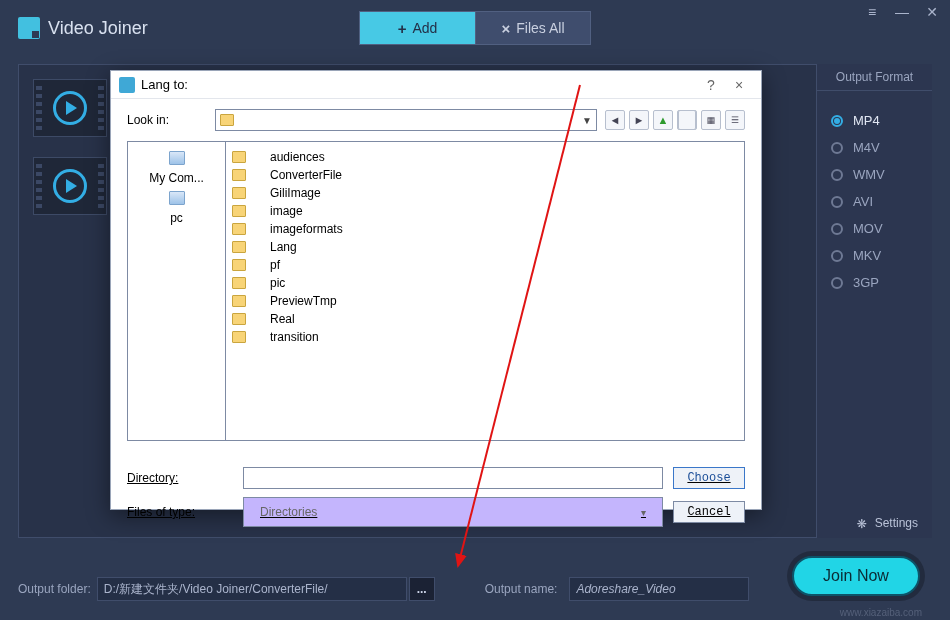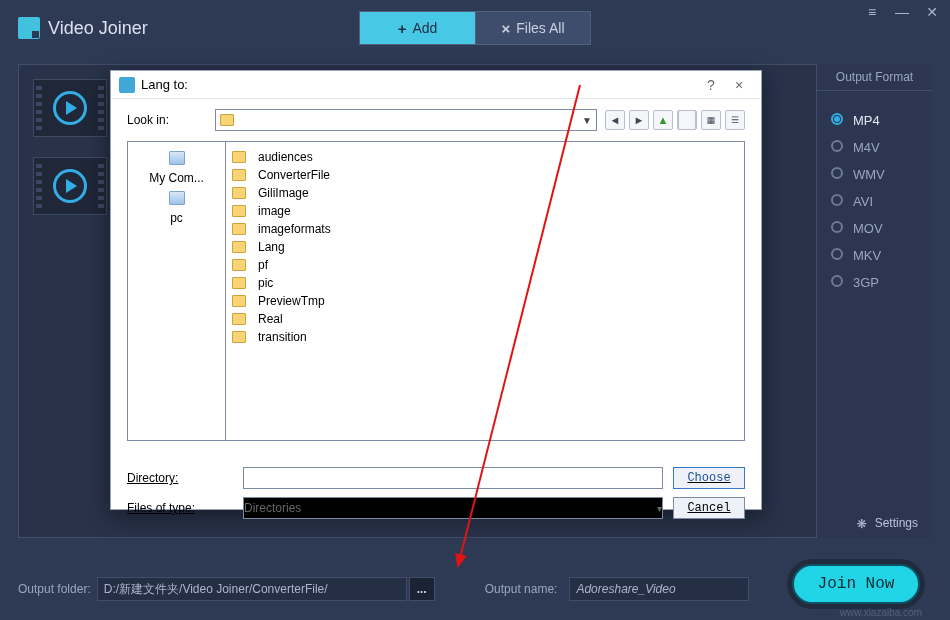--- a/index.html
+++ b/index.html
@@ -18,34 +18,34 @@
   .win-controls span{cursor:pointer;width:16px;text-align:center;}
   .main-area{position:absolute;left:18px;top:64px;right:18px;bottom:82px;background:#283249;border:1px solid #404d6b;}
   .thumb{position:absolute;left:14px;width:74px;height:58px;background:#1f2738;border:1px solid #3d4a66;display:flex;align-items:center;justify-content:center;}
   .thumb.t1{top:14px;} .thumb.t2{top:92px;}
   .thumb::before,.thumb::after{content:"";position:absolute;top:2px;bottom:2px;width:6px;background:repeating-linear-gradient(#1f2738 0 4px,#3b4865 4px 8px);}
   .thumb::before{left:2px;} .thumb::after{right:2px;}
   .play-circle{width:34px;height:34px;border:3px solid #33aee5;border-radius:50%;display:flex;align-items:center;justify-content:center;}
   .play-circle span{width:0;height:0;border-left:11px solid #33aee5;border-top:7px solid transparent;border-bottom:7px solid transparent;margin-left:3px;}
   .format-panel{position:absolute;right:-1px;top:-1px;bottom:-1px;width:116px;background:#2c3650;border-left:1px solid #404d6b;padding:6px 0;}
   .format-title{text-align:center;font-size:12px;color:#9aa5bf;border-bottom:1px solid #404d6b;padding-bottom:6px;margin-bottom:16px;}
-  .fmt-row{display:flex;padding:6px 14px;font-size:13px;cursor:pointer;color:#9aa5bf;}
+  .fmt-row{display:flex;align-items:center;padding:6px 14px;font-size:13px;cursor:pointer;color:#9aa5bf;}
   .radio{width:12px;height:12px;border-radius:50%;border:2px solid #6e7994;margin-right:10px;position:relative;}
   .fmt-row.sel{color:#e0e6f2;}
   .fmt-row.sel .radio{border-color:#33aee5;}
   .fmt-row.sel .radio::after{content:"";position:absolute;inset:1px;border-radius:50%;background:#33aee5;}
   .settings-row{position:absolute;bottom:8px;right:14px;font-size:12px;color:#bac3d8;cursor:pointer;display:flex;align-items:center;gap:6px;}
   .gear{display:inline-block;width:12px;height:12px;}
   .footer{position:absolute;left:0;right:0;bottom:0;height:62px;padding:0 18px;display:flex;align-items:center;font-size:12px;color:#9aa5bf;}
   .field-label{margin-right:6px;}
   .tf{background:#242f46;border:1px solid #404d6b;color:#aab4cc;height:24px;padding:0 6px;font-size:12px;}
   .tf.out-folder{width:310px;}
   .browse-btn{width:26px;height:24px;background:#1b2234;color:#cfd7ea;display:flex;align-items:center;justify-content:center;margin-left:2px;cursor:pointer;border:1px solid #404d6b;font-weight:bold;}
   .tf.out-name{width:180px;margin-left:6px;font-style:italic;}
-  .join-btn{position:absolute;right:30px;bottom:16px;width:128px;height:40px;background:#21d5e6;border:2px solid #0d5368;border-radius:22px;color:#0b2a34;font-size:16px;display:flex;align-items:center;justify-content:center;cursor:pointer;box-shadow:0 0 0 5px rgba(0,0,0,0.25);font-family:Liberation Mono, monospace;}
+  .join-btn{position:absolute;right:30px;bottom:24px;width:128px;height:40px;background:#21d5e6;border:2px solid #0d5368;border-radius:22px;color:#0b2a34;font-size:16px;display:flex;align-items:center;justify-content:center;cursor:pointer;box-shadow:0 0 0 5px rgba(0,0,0,0.25);}
   .watermark{position:absolute;right:28px;bottom:2px;font-size:10px;color:#7a859e;opacity:.5;}
   .arrow{position:absolute;left:355px;top:80px;width:260px;height:508px;pointer-events:none;}
   .dialog{position:absolute;left:110px;top:70px;width:652px;height:440px;background:#fff;border:1px solid #9aa5b8;box-shadow:0 6px 22px rgba(0,0,0,.45);font-size:12px;color:#000;}
   .dlg-title{height:28px;display:flex;align-items:center;padding:0 8px;border-bottom:1px solid #e3e6ec;font-size:13px;}
   .dlg-title .dicon{width:16px;height:16px;background:#3fa8d6;margin-right:6px;border-radius:2px;}
   .dlg-title .spacer{flex:1;}
   .dlg-title .help,.dlg-title .close{width:28px;text-align:center;color:#666;cursor:pointer;font-size:14px;}
   .dlg-body{padding:10px 16px;}
   .lookin-row{display:flex;align-items:center;margin-bottom:10px;font-family:"Courier New",monospace;}
   .lookin-label{width:88px;}
@@ -55,26 +55,26 @@
   .nav-icons{display:flex;gap:4px;margin-left:8px;}
   .nav-icons span{width:20px;height:20px;border:1px solid #b7bfce;display:flex;align-items:center;justify-content:center;font-size:11px;cursor:pointer;background:#f4f6fa;border-radius:2px;color:#445;}
   .nav-icons span.up{color:#2e9a2e;font-weight:bold;}
   .nav-icons span.fld .folder-ico{margin:0;}
   .nav-icons span.view{font-size:9px;}
   .browser{display:flex;border:1px solid #7d8aa3;height:300px;}
   .places{width:98px;border-right:1px solid #7d8aa3;padding:6px;}
   .place{display:flex;align-items:center;gap:6px;padding:3px 0;cursor:pointer;font-size:12px;flex-direction:column;}
   .pc-ico{width:16px;height:14px;background:linear-gradient(#d9e7f8,#9ec3e8);border:1px solid #7ca4cd;border-radius:1px;}
   .files{flex:1;overflow:auto;padding:6px;}
-  .file-row{display:flex;align-items:center;gap:6px;padding:2px 0;cursor:pointer;font-size:12px;}
+  .file-row{display:flex;align-items:center;gap:18px;padding:2px 0;cursor:pointer;font-size:12px;}
   .bottom-rows{margin-top:26px;font-family:"Courier New",monospace;text-decoration:underline;}
   .brow{display:flex;align-items:center;margin-bottom:8px;}
   .brow-label{width:116px;}
   .binput{flex:1;height:22px;border:1px solid #7d8aa3;background:#fff;padding:0 4px;font-family:"Courier New",monospace;}
-  .bsel{flex:1;height:22px;border:1px solid #7d8aa3;background:#000000;padding:0 0;display:flex;align-items:center;color:#666;font-family:"Courier New",monospace;}
+  .bsel{flex:1;height:30px;border:1px solid #7d8aa3;background:#c4b5fd;padding:0 16px;display:flex;align-items:center;color:#666;font-family:"Courier New",monospace;}
   .bsel .dd{margin-left:auto;font-size:10px;}
   .bbtn{width:72px;height:22px;margin-left:10px;border:1px solid #7d8aa3;background:#eef2f8;display:flex;align-items:center;justify-content:center;cursor:pointer;font-family:"Courier New",monospace;}
   .bbtn.primary{border:1px solid #3a77c9;color:#1b4e98;}
 </style>
 </head>
 <body>
 
 <div class="titlebar">
   <div class="app-icon"></div>
   <div class="app-title">Video Joiner</div>

